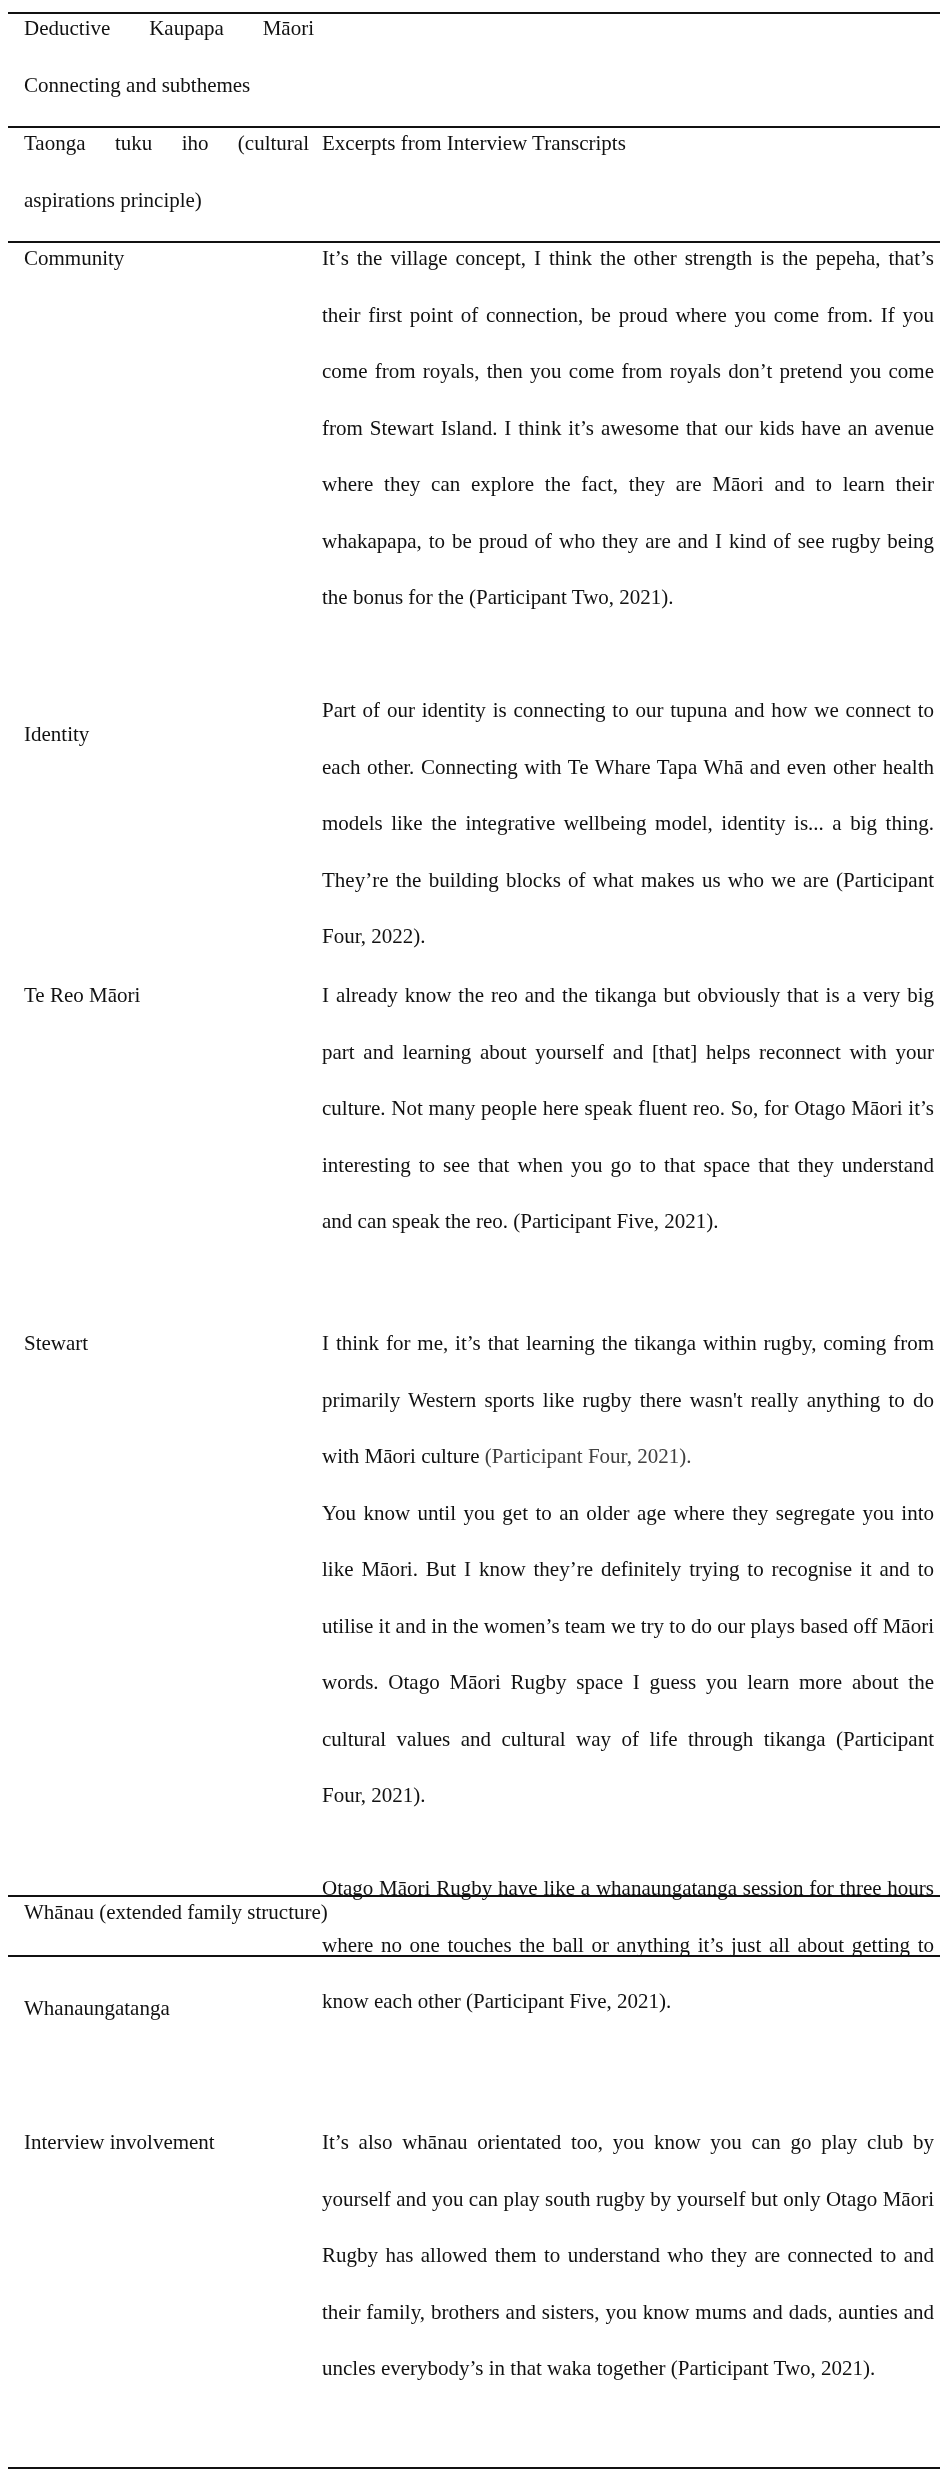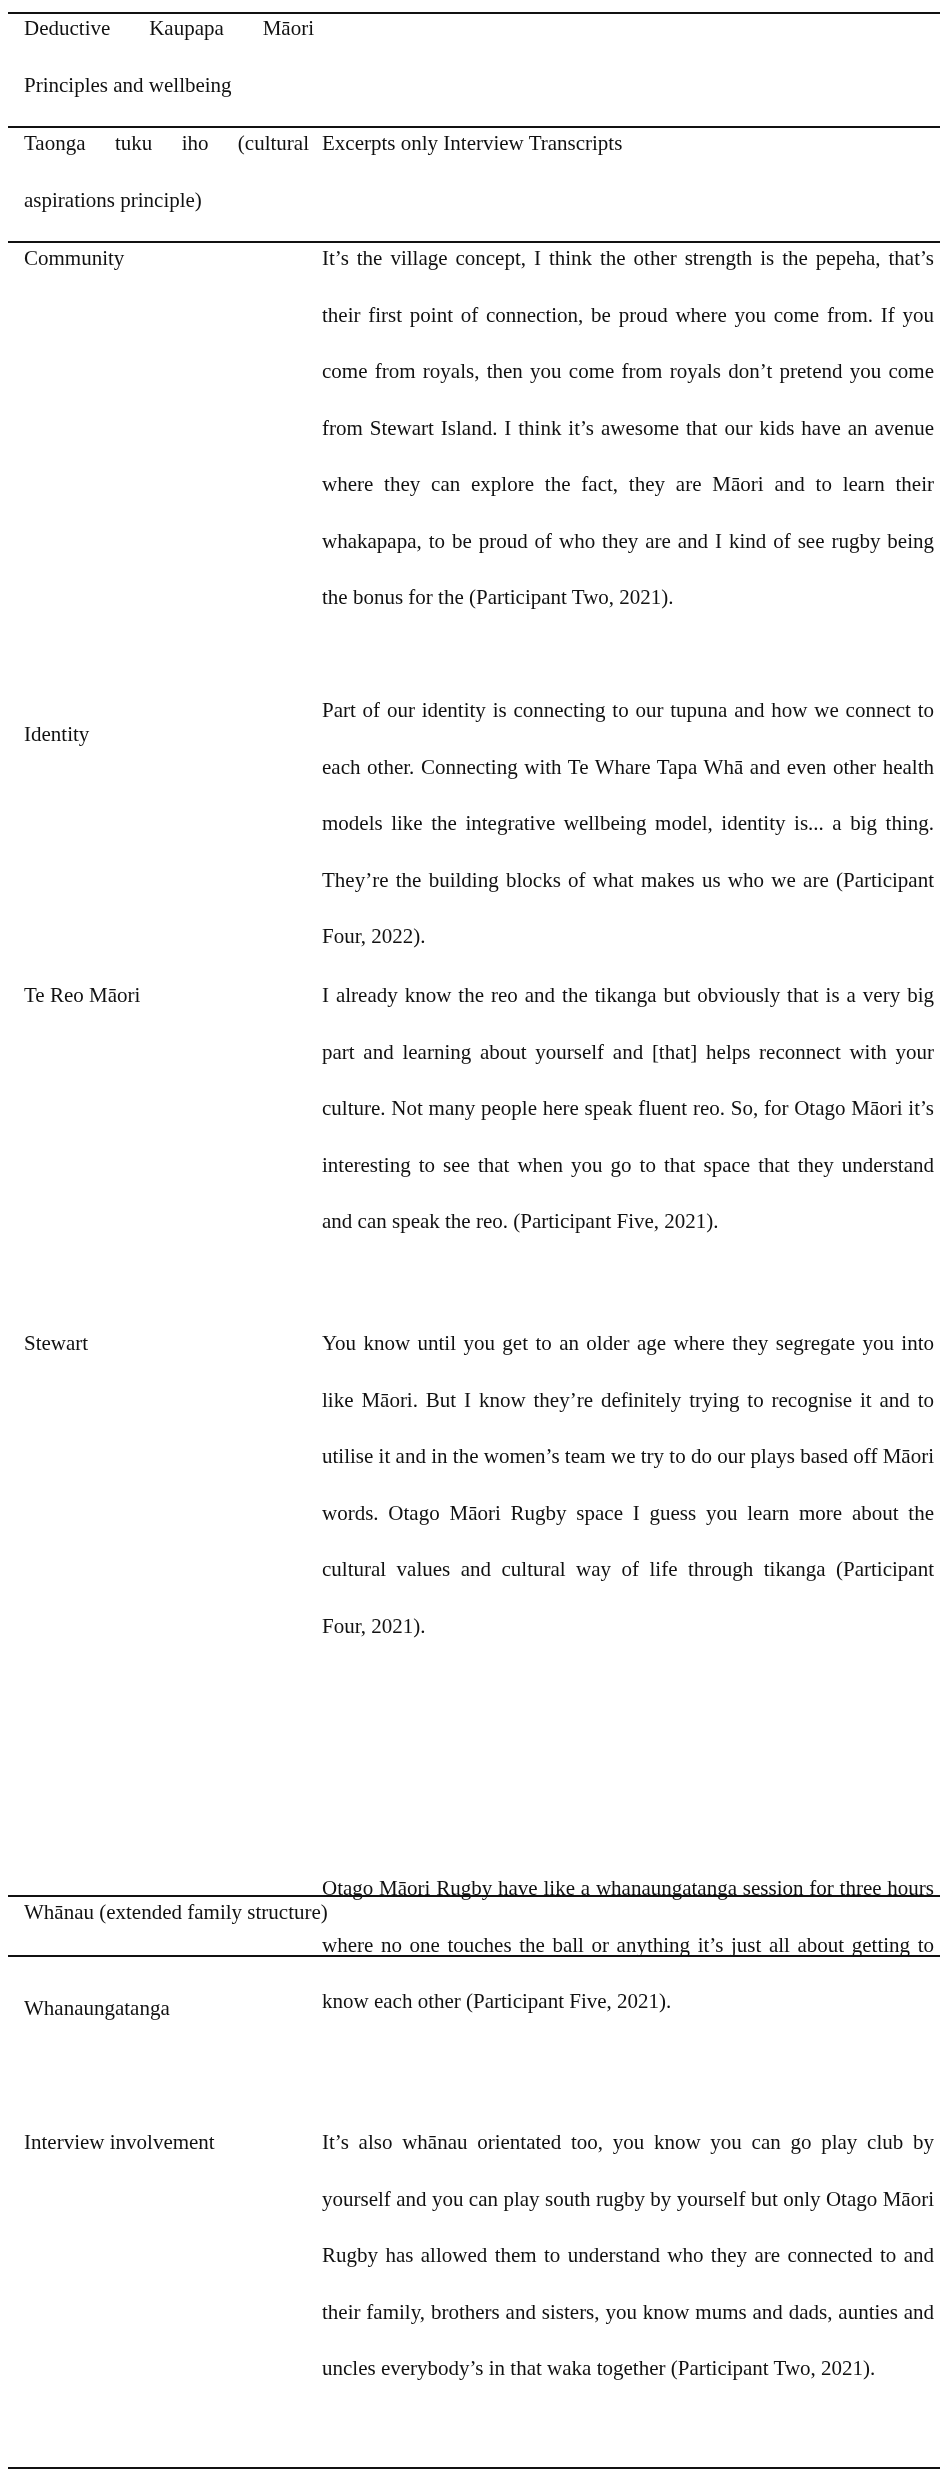--- a/index.html
+++ b/index.html
@@ -18,40 +18,41 @@
   .muted { color: #404040; }
   p { margin: 0; }
 </style>
 </head>
 <body>
 
 <div>
 
   <div class="rule" style="top:12px"></div>
 
-  <div class="cell left hdr-left" style="top:0px; width:290px;">Deductive Kaupapa Māori Principles and wellbeing</div>
+  <div class="cell left hdr-left" style="top:0px; width:290px;">Deductive Kaupapa Māori Connecting and subthemes</div>
 
   <div class="rule" style="top:126px"></div>
 
   <div class="cell left hdr-left" style="top:115px; width:285px;">Taonga tuku iho (cultural aspirations principle)</div>
-  <div class="cell right" style="top:115px; text-align:left;">Excerpts only Interview Transcripts</div>
+  <div class="cell right" style="top:115px; text-align:left;">Excerpts from Interview Transcripts</div>
 
   <div class="rule" style="top:241px"></div>
 
   <div class="cell left" style="top:230px">Community</div>
   <div class="cell right" style="top:230px">It’s the village concept, I think the other strength is the pepeha, that’s their first point of connection, be proud where you come from. If you come from royals, then you come from royals don’t pretend you come from Stewart Island. I think it’s awesome that our kids have an avenue where they can explore the fact, they are Māori and to learn their whakapapa, to be proud of who they are and I kind of see rugby being the bonus for the (Participant Two, 2021).</div>
 
   <div class="cell left" style="top:706px">Identity</div>
   <div class="cell right" style="top:682px">Part of our identity is connecting to our tupuna and how we connect to each other. Connecting with Te Whare Tapa Whā and even other health models like the integrative wellbeing model, identity is... a big thing. They’re the building blocks of what makes us who we are (Participant Four, 2022).</div>
 
   <div class="cell left" style="top:967px">Te Reo Māori</div>
   <div class="cell right" style="top:967px">I already know the reo and the tikanga but obviously that is a very big part and learning about yourself and [that] helps reconnect with your culture. Not many people here speak fluent reo. So, for Otago Māori it’s interesting to see that when you go to that space that they understand and can speak the reo. (Participant Five, 2021).</div>
 
   <div class="cell left" style="top:1315px">Stewart</div>
   <div class="cell right" style="top:1315px">
+    <p><span>I think for me, it’s that learning the tikanga within rugby, coming from primarily Western sports like rugby there wasn't really anything to do with Māori culture </span><span class="muted">(Participant Four, 2021).</span></p>
     <p>You know until you get to an older age where they segregate you into like Māori. But I know they’re definitely trying to recognise it and to utilise it and in the women’s team we try to do our plays based off Māori words. Otago Māori Rugby space I guess you learn more about the cultural values and cultural way of life through tikanga (Participant Four, 2021).</p>
   </div>
 
   <div class="rule" style="top:1895px"></div>
 
   <div class="cell span" style="top:1884px">Whānau (extended family structure)</div>
 
   <div class="rule" style="top:1955px"></div>
 
   <div class="cell left" style="top:1980px">Whanaungatanga</div>

